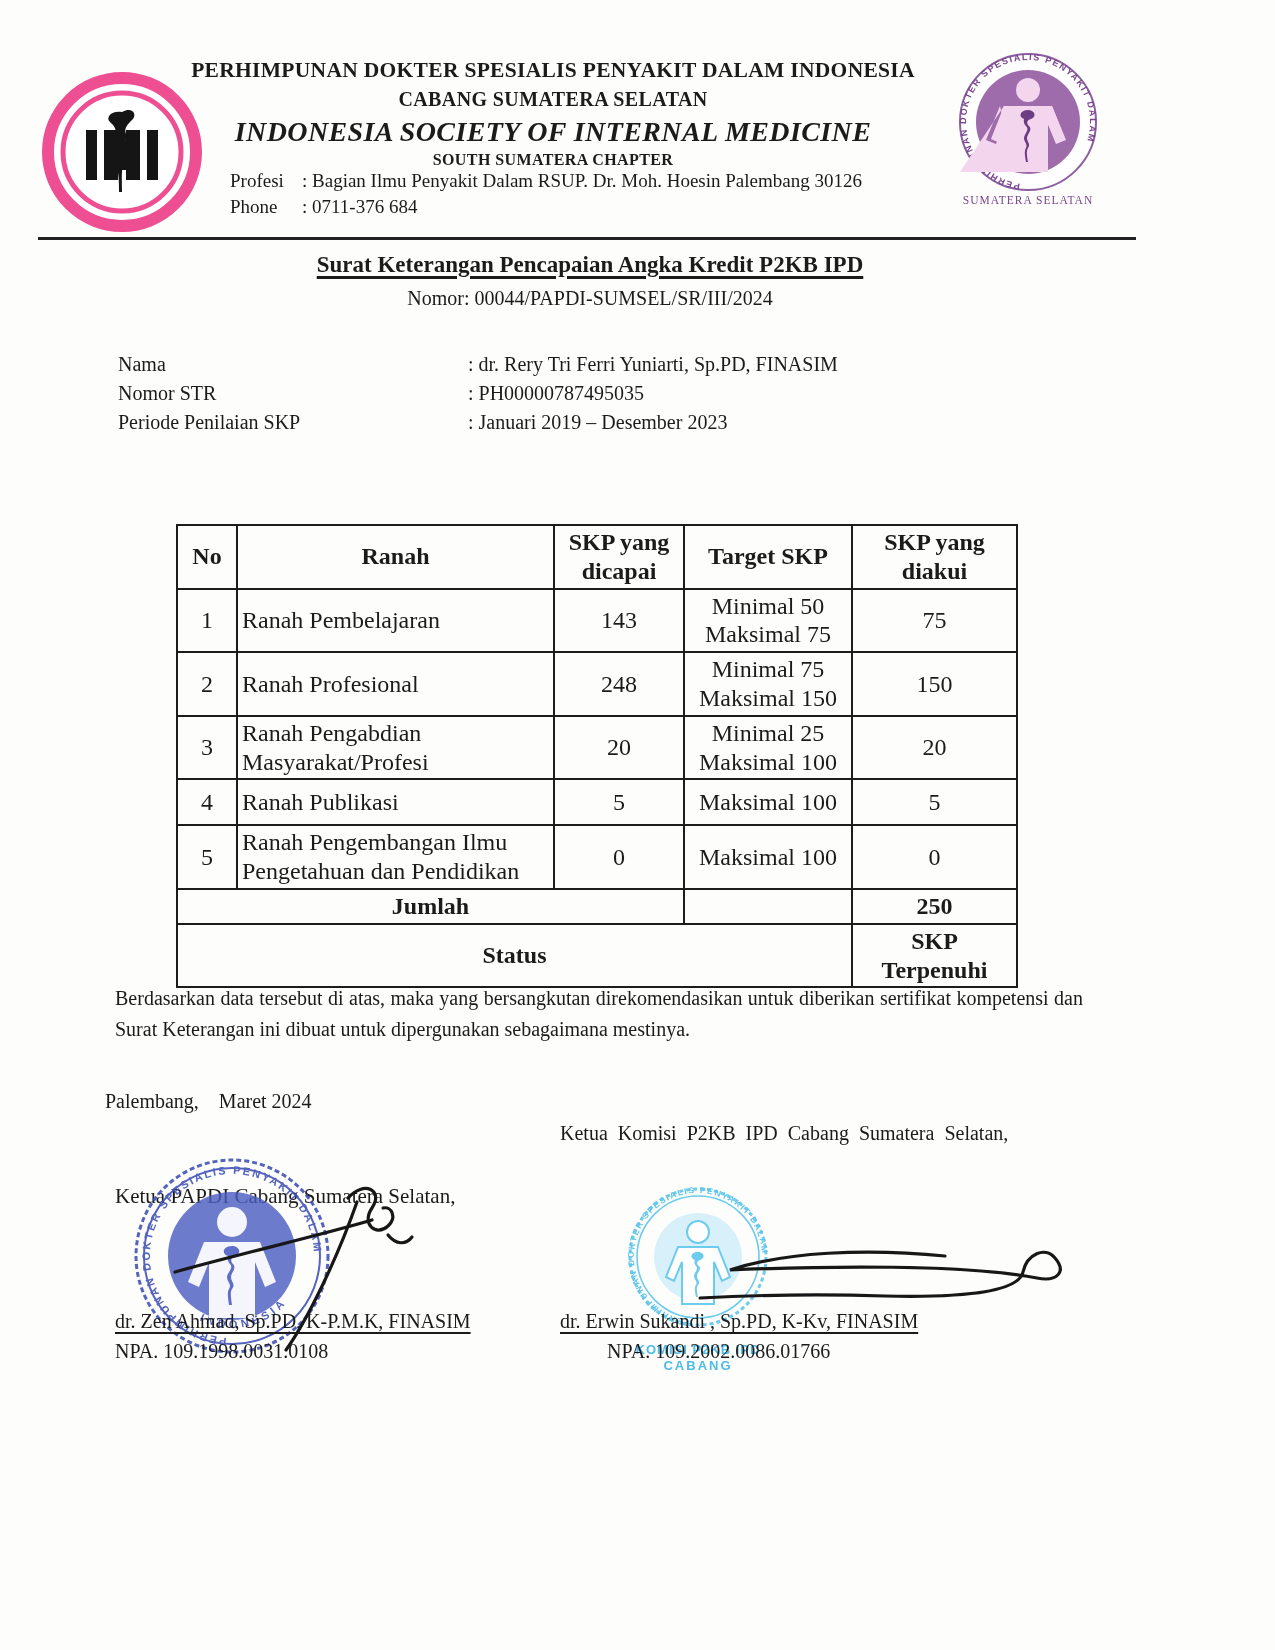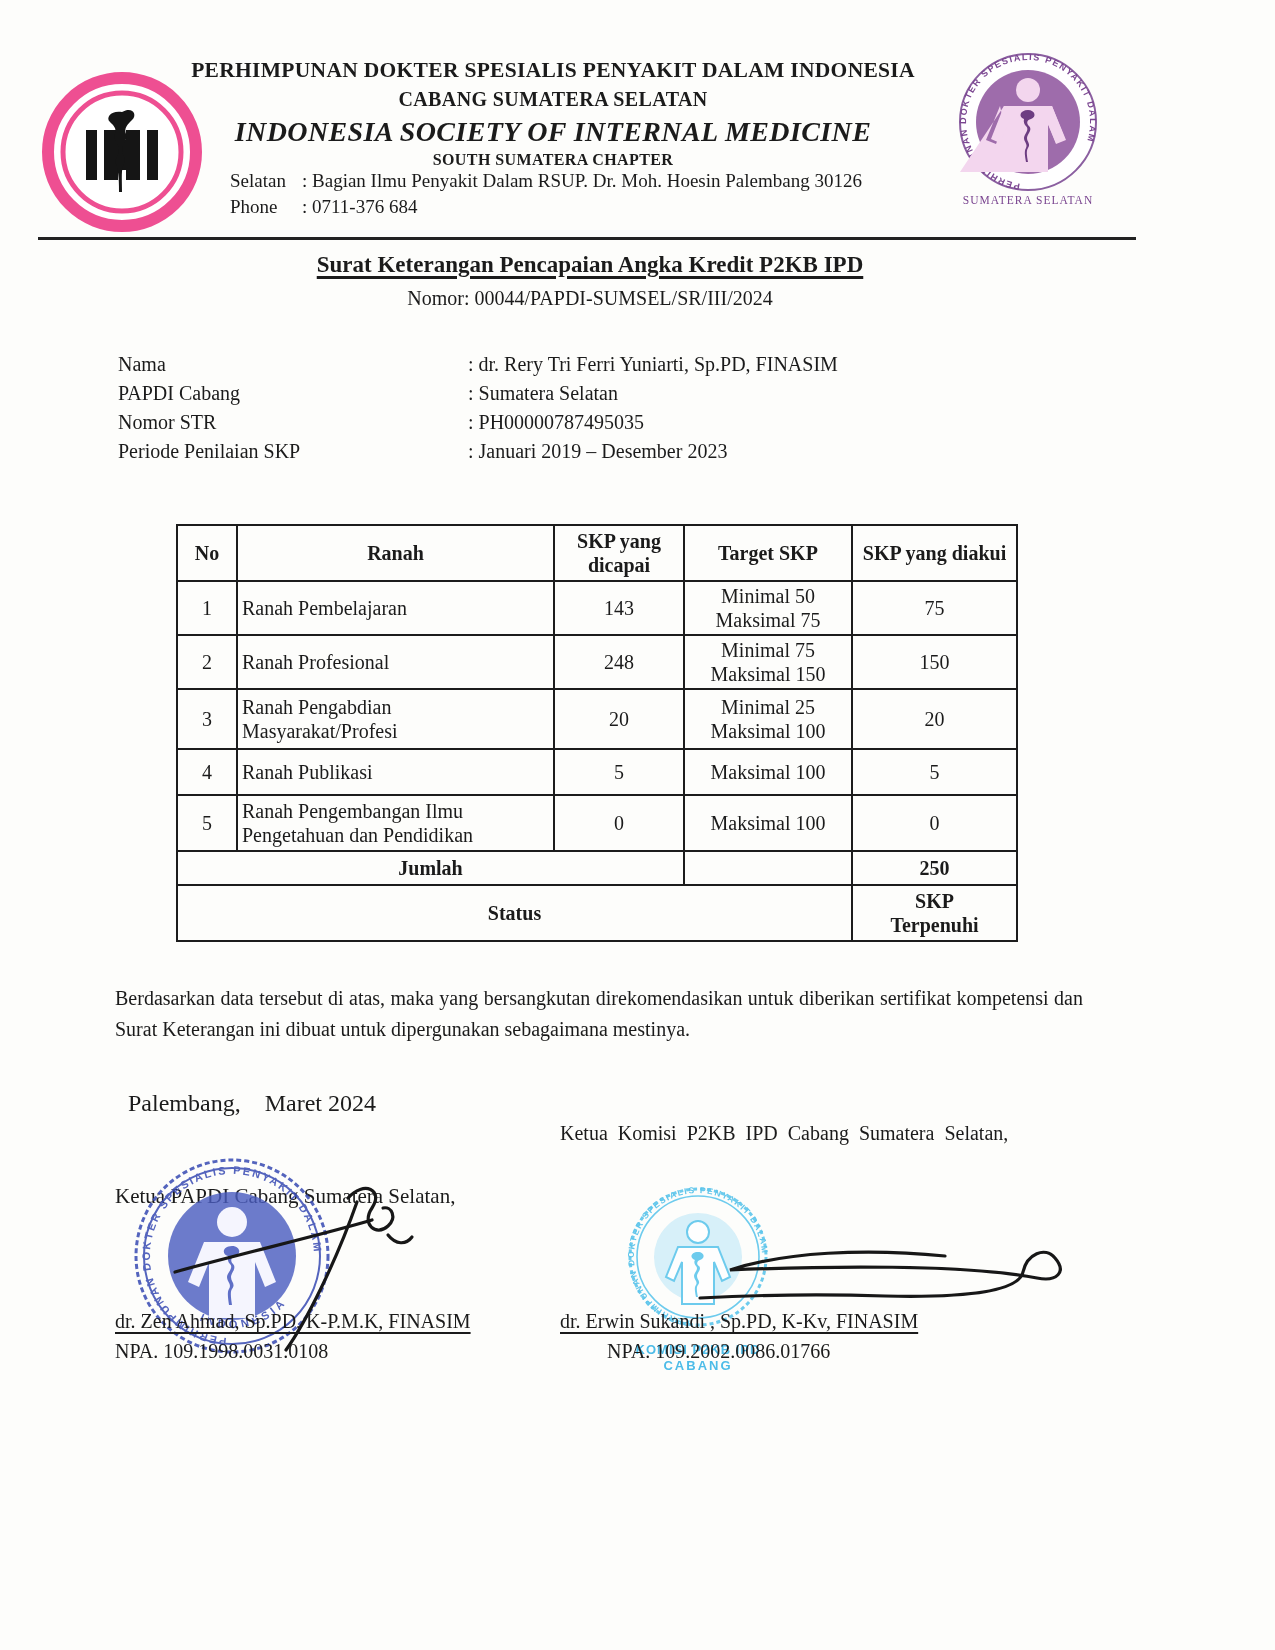--- a/index.html
+++ b/index.html
@@ -29,34 +29,34 @@
   .doc-number { font-size:20px; margin-top:9px; }
 
   
   .details { position:absolute; left:118px; top:350px; width:900px; font-size:20px; }
   .det-row { display:flex; line-height:29px; }
   .det-label { width:350px; }
   .det-value { }
 
   
   .tbl-wrap { position:absolute; left:176px; top:524px; }
-  table.tbl { border-collapse:collapse; table-layout:fixed; width:840px; font-size:20px; }
+  table.tbl { border-collapse:collapse; table-layout:fixed; width:840px; font-size:24px; }
   .tbl th, .tbl td { border:2px solid #1c1c1c; vertical-align:middle; line-height:1.2; padding:2px 4px; }
   .tbl th { font-weight:bold; text-align:center; height:56px; }
   .cc { text-align:center; }
   .ranah-cell { text-align:left; padding-left:14px; }
   .preline { white-space:pre-line; }
   .r-h53 { height:53px; } .r-h60 { height:60px; } .r-h46 { height:46px; } .r-h56 { height:56px; } .r-h34 { height:34px; }
   .bold { font-weight:bold; }
 
   
   .body-par { position:absolute; left:115px; top:983px; width:968px; font-size:20px; line-height:31px; text-align:justify; }
 
   
-  .place-date { position:absolute; left:128px; top:1090px; font-size:24px; white-space:pre; }
+  .place-date { position:absolute; left:105px; top:1090px; font-size:20px; white-space:pre; }
   .signer-title-left { position:absolute; left:115px; top:1184px; font-size:21px; }
   .signer-title-right { position:absolute; left:560px; top:1122px; width:515px; font-size:20px; word-spacing:5px; }
   .stamp-left { position:absolute; left:126px; top:1150px; width:212px; height:212px; opacity:.88; }
   .stamp-right { position:absolute; left:608px; top:1182px; width:180px; height:200px; opacity:.9; }
   .sig-left { position:absolute; left:120px; top:1140px; width:310px; height:225px; }
   .sig-right { position:absolute; left:675px; top:1238px; width:410px; height:85px; }
   .name-left { position:absolute; left:115px; top:1310px; font-size:20px; text-decoration:underline; text-decoration-thickness:2px; text-underline-offset:4px; }
   .name-right { position:absolute; left:560px; top:1310px; font-size:20px; text-decoration:underline; text-decoration-thickness:2px; text-underline-offset:4px; }
   .npa-left { position:absolute; left:115px; top:1340px; font-size:20px; }
   .npa-right { position:absolute; left:560px; top:1340px; font-size:20px;margin-left:47px; }
@@ -103,44 +103,40 @@
 
   <div class="hdr-center">
     <div class="org1">PERHIMPUNAN DOKTER SPESIALIS PENYAKIT DALAM INDONESIA</div>
     <div class="org2">CABANG SUMATERA SELATAN</div>
     <div class="org3">INDONESIA SOCIETY OF INTERNAL MEDICINE</div>
     <div class="org4">SOUTH SUMATERA CHAPTER</div>
   </div>
 
   <div class="addr-block">
     <div class="addr-row">
-      <span class="addr-label">Selatan</span>
+      <span class="addr-label">Profesi</span>
       <span>: Bagian Ilmu Penyakit Dalam RSUP. Dr. Moh. Hoesin Palembang 30126</span>
     </div>
     <div class="addr-row">
       <span class="addr-label">Phone</span>
       <span>: 0711-376 684</span>
     </div>
   </div>
 
   <div class="hdr-rule"></div>
 
   <div class="title-wrap">
     <div class="doc-title">Surat Keterangan Pencapaian Angka Kredit P2KB IPD</div>
     <div class="doc-number">Nomor: 00044/PAPDI-SUMSEL/SR/III/2024</div>
   </div>
 
   <div class="details">
     <div class="det-row">
       <span class="det-label">Nama</span>
       <span class="det-value">: dr. Rery Tri Ferri Yuniarti, Sp.PD, FINASIM</span>
-    </div>
-    <div class="det-row">
-      <span class="det-label">PAPDI Cabang</span>
-      <span class="det-value">: Sumatera Selatan</span>
     </div>
     <div class="det-row">
       <span class="det-label">Nomor STR</span>
       <span class="det-value">: PH00000787495035</span>
     </div>
     <div class="det-row">
       <span class="det-label">Periode Penilaian SKP</span>
       <span class="det-value">: Januari 2019 – Desember 2023</span>
     </div>
   </div>

